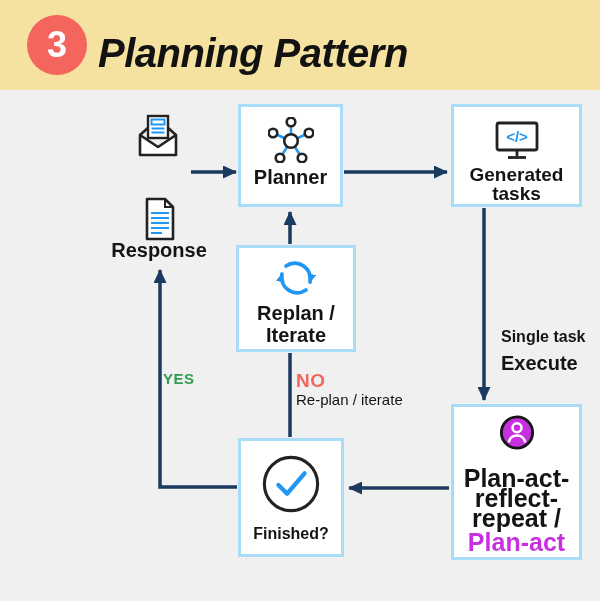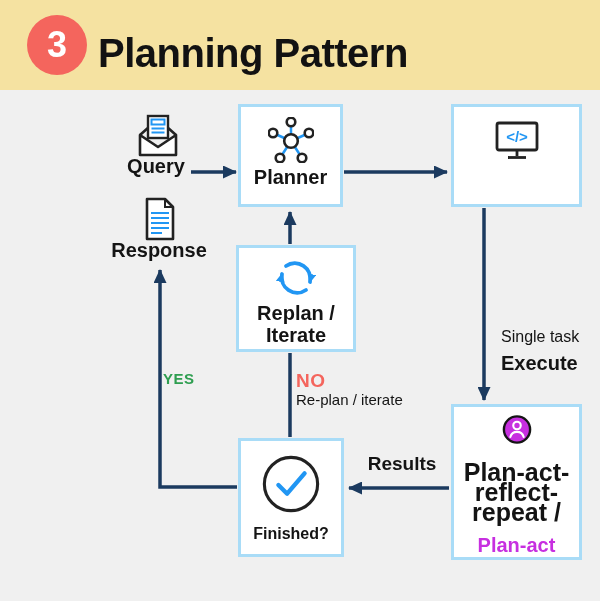--- a/index.html
+++ b/index.html
@@ -9,21 +9,21 @@
   }
   html,body{margin:0;padding:0;background:#fff;}
   .stage{position:relative;width:600px;height:601px;overflow:hidden;
          font-family:"Liberation Sans",sans-serif;color:var(--text-dark);background:var(--body-bg);}
   
   .hdr{position:absolute;left:0;top:0;width:600px;height:90px;background:var(--header-bg);}
   .badge{position:absolute;left:27px;top:15px;width:60px;height:60px;border-radius:50%;
          background:var(--badge-red);display:flex;align-items:center;justify-content:center;}
   .badge span{color:#fff;font-size:36px;font-weight:800;line-height:1;}
   .title{position:absolute;left:98px;top:0;height:106px;display:flex;align-items:center;
-         font-size:40px;font-weight:800;letter-spacing:-0.5px;color:#121212;margin:0;}
+         font-size:40px;font-weight:800;letter-spacing:-0.5px;color:#121212;margin:0;font-style:italic;}
   
   .wires{position:absolute;left:0;top:0;z-index:1;}
   .wire{stroke:var(--arrow-navy);stroke-width:3.5;fill:none;stroke-linejoin:miter;}
   .arrowfill{fill:var(--arrow-navy);}
   
   .box{position:absolute;z-index:2;background:var(--box-bg);border:3px solid var(--box-border);
        box-sizing:border-box;display:flex;flex-direction:column;align-items:center;text-align:center;}
   .boxlbl{font-weight:700;color:var(--text-dark);}
   .planner{left:238px;top:104px;width:105px;height:103px;}
   .generated{left:451px;top:104px;width:131px;height:103px;}
@@ -35,21 +35,21 @@
              border:4px solid var(--badge-red);border-radius:50%;box-sizing:border-box;
              display:flex;flex-direction:column;align-items:center;}
   .user-lbl{position:absolute;left:0;right:0;top:70px;text-align:center;font-size:19px;font-weight:700;}
   
   .float{position:absolute;z-index:2;}
   .lbl{position:absolute;z-index:2;font-weight:700;}
   .query-lbl{left:116px;top:155px;width:80px;text-align:center;font-size:20px;}
   .response-lbl{left:103px;top:239px;width:112px;text-align:center;font-size:20px;}
   .results-lbl{left:357px;top:453px;width:90px;text-align:center;font-size:19px;}
   .exec-lbl{left:501px;top:304px;font-size:20px;margin-top:48px;}
-  .exec-sub{left:501px;top:328px;font-size:16px;font-weight:400;white-space:nowrap;}
+  .exec-sub{left:501px;top:328px;font-size:16px;font-weight:700;white-space:nowrap;}
   .yes-lbl{left:163px;top:370px;font-size:15px;color:var(--yes-green);letter-spacing:0.5px;}
   .no-lbl{left:296px;top:370px;font-size:19px;color:var(--no-red);letter-spacing:0.5px;}
   .no-sub{left:296px;top:391px;font-size:15px;font-weight:400;white-space:nowrap;}
 </style>
 </head>
 <body>
 
 <div class="stage">
 
   <div class="hdr">
@@ -75,21 +75,20 @@
   </svg>
 
 
   <svg class="float" style="left:136px;top:114px" width="44" height="44" viewBox="0 0 44 44">
     <path d="M4 21 L22 5 L40 21" fill="none" stroke="var(--icon-dark)" stroke-width="2.6"></path>
     <rect x="12" y="2" width="20" height="22" fill="#fff" stroke="var(--icon-dark)" stroke-width="2.4"></rect>
     <rect x="15.5" y="5.5" width="13" height="5" fill="none" stroke="var(--icon-blue)" stroke-width="2"></rect>
     <path d="M15.5 14.5 H28.5 M15.5 18.5 H28.5" stroke="var(--icon-blue)" stroke-width="2"></path>
     <path d="M4 21 L22 33 L40 21 V41 H4 Z" fill="#fff" stroke="var(--icon-dark)" stroke-width="2.6" stroke-linejoin="round"></path>
   </svg>
-  <div class="lbl query-lbl">Query</div>
 
   <svg class="float" style="left:140px;top:197px" width="40" height="44" viewBox="0 0 40 44">
     <path d="M7 2 H25 L33 10 V42 H7 Z" fill="#fff" stroke="var(--icon-dark)" stroke-width="2.6" stroke-linejoin="round"></path>
     <path d="M25 2 V10 H33" fill="none" stroke="var(--icon-dark)" stroke-width="2"></path>
     <path d="M11 16 H29 M11 21 H29 M11 26 H29 M11 31 H29 M11 36 H22" stroke="var(--icon-blue)" stroke-width="2.2"></path>
   </svg>
   <div class="lbl response-lbl">Response</div>
 
   <div class="box planner">
     <svg width="46" height="46" viewBox="0 0 46 46" style="margin-top:10px">
@@ -104,20 +103,24 @@
     <div class="boxlbl" style="font-size:20px;margin-top:3px">Planner</div>
   </div>
 
   <div class="box generated">
     <svg width="46" height="40" viewBox="0 0 46 40" style="margin-top:14px">
       <rect x="3" y="2" width="40" height="27" rx="2" fill="#fff" stroke="var(--icon-dark)" stroke-width="2.8"></rect>
       <text x="23" y="21" text-anchor="middle" font-size="15" font-weight="bold" font-family="Liberation Sans, sans-serif" fill="var(--icon-blue)">&lt;/&gt;</text>
       <path d="M23 29 V35" stroke="var(--icon-dark)" stroke-width="2.8"></path>
       <path d="M14 36.5 H32" stroke="var(--icon-dark)" stroke-width="2.8"></path>
     </svg>
+    <div class="boxlbl" style="font-size:19px;line-height:19px;margin-top:4px">
+      <span>Generated</span><br>
+      <span>tasks</span>
+    </div>
   </div>
 
   <div class="box replan">
     <svg width="40" height="40" viewBox="0 0 40 40" style="margin-top:11px">
       <defs>
         <marker id="blueArrow" markerUnits="userSpaceOnUse" markerWidth="10" markerHeight="10" refX="8" refY="4.5" orient="auto">
           <polygon points="0,0 9,4.5 0,9" fill="var(--icon-blue)"></polygon>
         </marker>
       </defs>
       <path d="M10 7 A15.5 15.5 0 0 1 34 23" fill="none" stroke="var(--icon-blue)" stroke-width="3.8" stroke-linecap="round" marker-end="url(#blueArrow)"></path>
@@ -141,23 +144,22 @@
     <svg width="56" height="56" viewBox="0 0 58 58" style="margin-top:7px">
       <circle cx="29" cy="29" r="24.5" fill="var(--magenta)" stroke="#151515" stroke-width="4.5"></circle>
       <circle cx="29" cy="21.5" r="7" fill="none" stroke="#fff" stroke-width="4"></circle>
       <path d="M16.5 43 A13 13 0 0 1 41.5 43" fill="none" stroke="#fff" stroke-width="4" stroke-linecap="round"></path>
     </svg>
     <div class="boxlbl" style="font-size:25px;line-height:20px;margin-top:17px">
       <span>Plan-act-</span><br>
       <span>reflect-</span><br>
       <span>repeat /</span>
     </div>
-    <div class="boxlbl" style="font-size:20px;margin-top:12px;color:var(--magenta)">Plan-act</div>
+    <div class="boxlbl" style="font-size:25px;margin-top:0;color:var(--magenta)">Plan-act</div>
   </div>
 
   <div class="lbl exec-lbl">Execute</div>
   <div class="lbl exec-sub">Single task</div>
-  <div class="lbl results-lbl">Results</div>
   <div class="lbl yes-lbl">YES</div>
   <div class="lbl no-lbl">NO</div>
   <div class="lbl no-sub">Re-plan / iterate</div>
 
 </div>
 
 </body></html>

